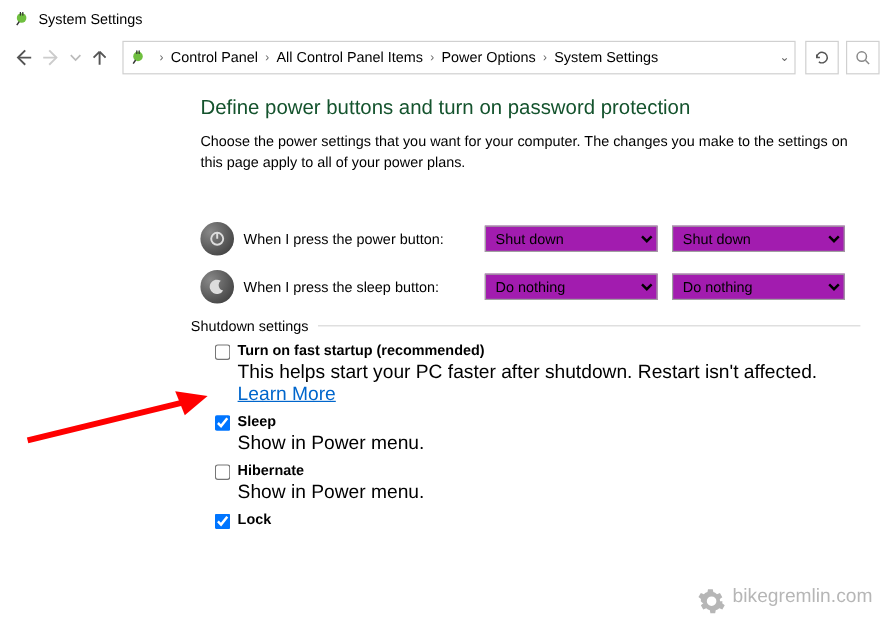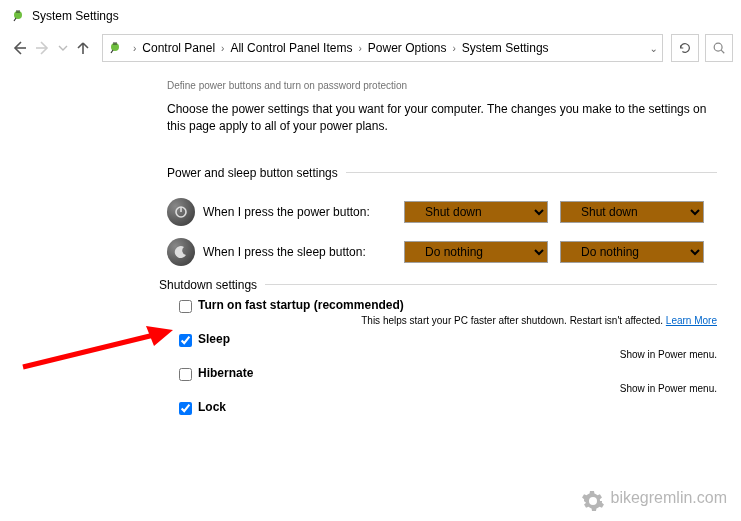--- a/index.html
+++ b/index.html
@@ -64,22 +64,22 @@
   margin-right: 4px;
 }
 .search-box {
   width: 28px; height: 28px; border: 1px solid #d0d0d0;
   display: flex; align-items: center; justify-content: center;
 }
 .content {
   padding: 8px 24px 8px 167px;
 }
 .heading {
-  color: #737373;
-  font-size: 10px;
+  color: #14532d;
+  font-size: 17px;
   font-weight: 400;
   margin-bottom: 10px;
 }
 .subhead {
   font-size: 12px;
   color: #000;
   line-height: 1.45;
   margin-bottom: 30px;
 }
 .group-label {
@@ -123,41 +123,40 @@
 }
 .opt-label {
   width: 201px;
   font-size: 12px;
 }
 select.dd {
   width: 144px;
   height: 22px;
   font-size: 12px;
   border: 1px solid #a0a0a0;
-  background: #a16207;
-  padding: 0 16px;
+  background: #a21caf;
+  padding: 0 4px;
   margin-right: 12px;
 }
 .shutdown-settings { margin-top: 8px; margin-left: -8px; }
 .chk-row {
   display: flex;
   align-items: flex-start;
   margin-left: 20px;
   margin-bottom: 2px;
 }
 .chk-row input[type=checkbox] {
   width: 13px; height: 13px; margin-top: 2px; margin-right: 6px;
 }
 .chk-label { font-weight: bold; font-size: 12px; }
 .chk-desc {
   margin-left: 39px;
-  font-size: 10px;
+  font-size: 16px;
   color: #000;
   margin-bottom: 6px;
-  text-align: right;
 }
 .learn-link { color: #0066cc; text-decoration: underline; cursor: pointer; }
 .arrow-annotation {
   position: absolute;
   left: 18px;
   top: 322px;
   pointer-events: none;
 }
 .watermark {
   position: absolute;
@@ -244,24 +243,20 @@
         <circle cx="7" cy="7" r="4.5" stroke="#888" stroke-width="1.4" fill="none"></circle>
         <path d="M10.5 10.5 L14 14" stroke="#888" stroke-width="1.4"></path>
       </svg>
   </div>
 </div>
 
 <div class="content">
   <div class="heading">Define power buttons and turn on password protection</div>
   <div class="subhead">Choose the power settings that you want for your computer. The changes you make to the settings on this page apply to all of your power plans.</div>
 
-  <div class="group-label">
-    <span>Power and sleep button settings</span>
-    <span class="line"></span>
-  </div>
 
   <div class="col-header-row">
     <div class="col-spacer"></div>
   </div>
 
   <div class="opt-row">
     <div class="opt-icon">
       <svg width="16" height="16" viewBox="0 0 16 16">
           <circle cx="8" cy="8" r="5" stroke="#ddd" stroke-width="1.6" fill="none"></circle>
           <path d="M8 3 V8" stroke="#ddd" stroke-width="1.6"></path>

